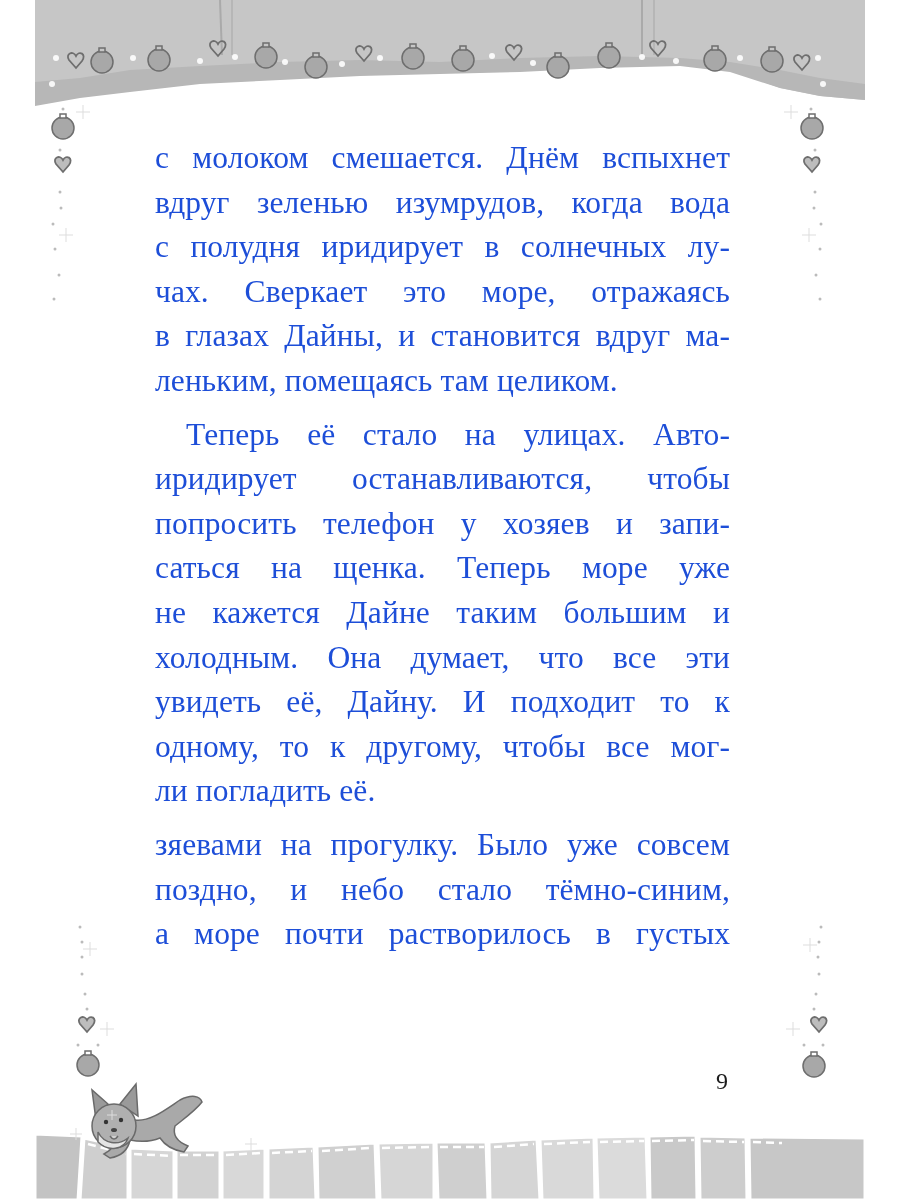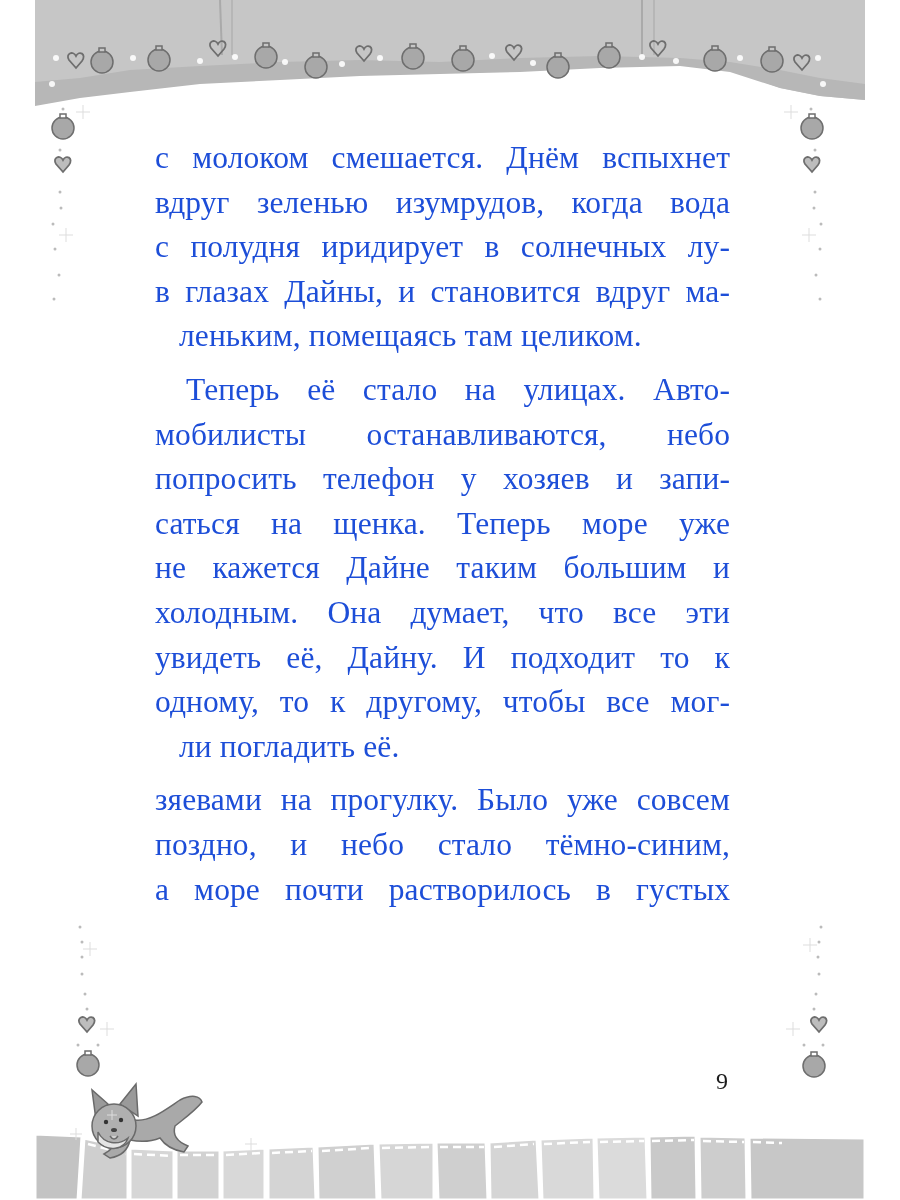--- a/index.html
+++ b/index.html
@@ -10,21 +10,21 @@
   }
   .top-banner { position: absolute; left: 0; top: 0; width: 900px; height: 120px; }
   .bottom-strip { position: absolute; left: 0; top: 1080px; width: 900px; height: 120px; }
   .side-deco { position: absolute; }
   .text-block {
     position: absolute; left: 155px; top: 136px; width: 575px;
     font-size: 31.5px; line-height: 44.6px; color: #1d4ed8;
     letter-spacing: 0.1px;
   }
   .line { display: block; text-align: justify; text-align-last: justify; white-space: nowrap; height: 44.6px; }
-  .line.last { text-align-last: left; margin-left: 24px; }
+  .line.last { text-align-last: left; }
   .line.indent { padding-left: 31px; }
   .para-gap { height: 9px; }
   .page-number {
     position: absolute; left: 716px; top: 1068px; font-size: 24px; color: #1c1c1c;
   }
 </style>
 </head>
 <body>
 
 <svg class="top-banner" viewBox="0 0 900 120" xmlns="http://www.w3.org/2000/svg">
@@ -189,27 +189,28 @@
       <path d="M50 38 v14 M43 45 h14"></path>
       <path d="M33 122 v14 M26 129 h14"></path>
     </g>
 </svg>
 
 <div class="text-block">
   <div>
     <span class="line">с молоком смешается. Днём вспыхнет</span>
     <span class="line">вдруг зеленью изумрудов, когда вода</span>
     <span class="line">с полудня иридирует в солнечных лу-</span>
+    <span class="line">чах. Сверкает это море, отражаясь</span>
     <span class="line">в глазах Дайны, и становится вдруг ма-</span>
     <span class="line last">леньким, помещаясь там целиком.</span>
   </div>
   <div class="para-gap"></div>
   <div>
     <span class="line indent">Теперь её стало на улицах. Авто-</span>
-    <span class="line">мобилисты останавливаются, небо</span>
+    <span class="line">иридирует останавливаются, чтобы</span>
     <span class="line">попросить телефон у хозяев и запи-</span>
     <span class="line">саться на щенка. Теперь море уже</span>
     <span class="line">не кажется Дайне таким большим и</span>
     <span class="line">холодным. Она думает, что все эти</span>
     <span class="line">увидеть её, Дайну. И подходит то к</span>
     <span class="line">одному, то к другому, чтобы все мог-</span>
     <span class="line last">ли погладить её.</span>
   </div>
   <div class="para-gap"></div>
   <div>

